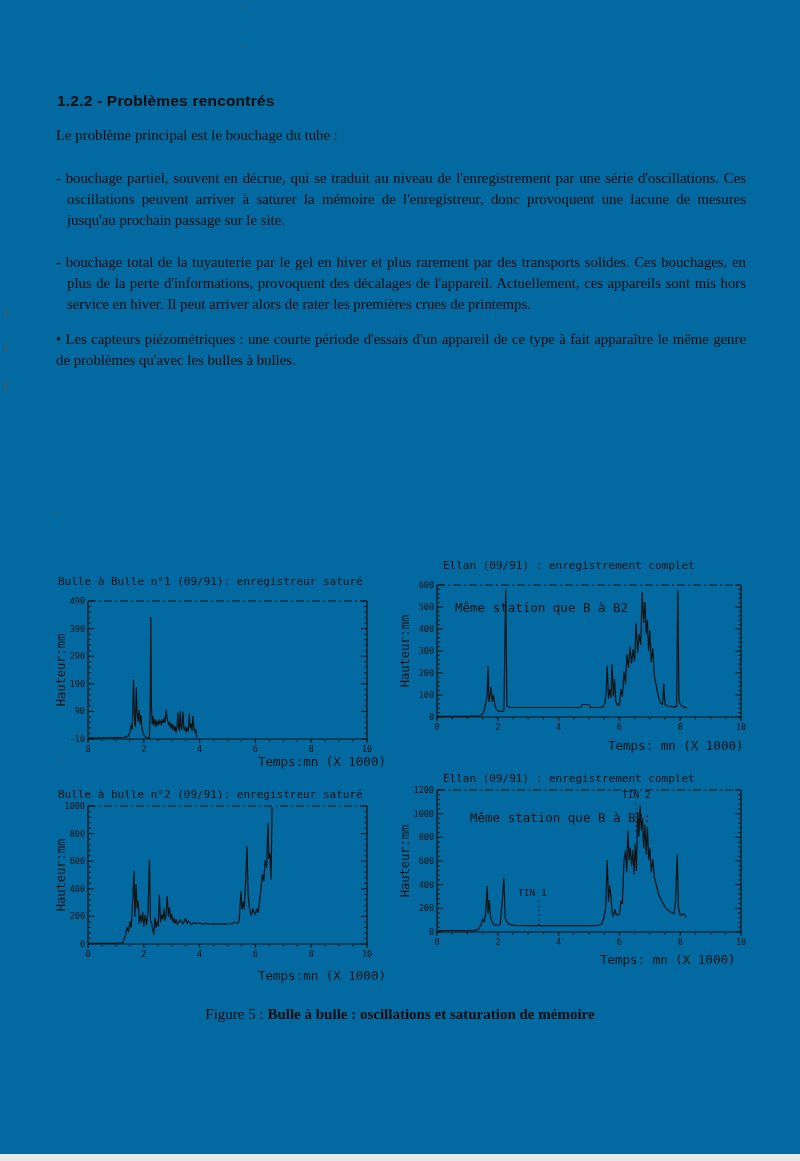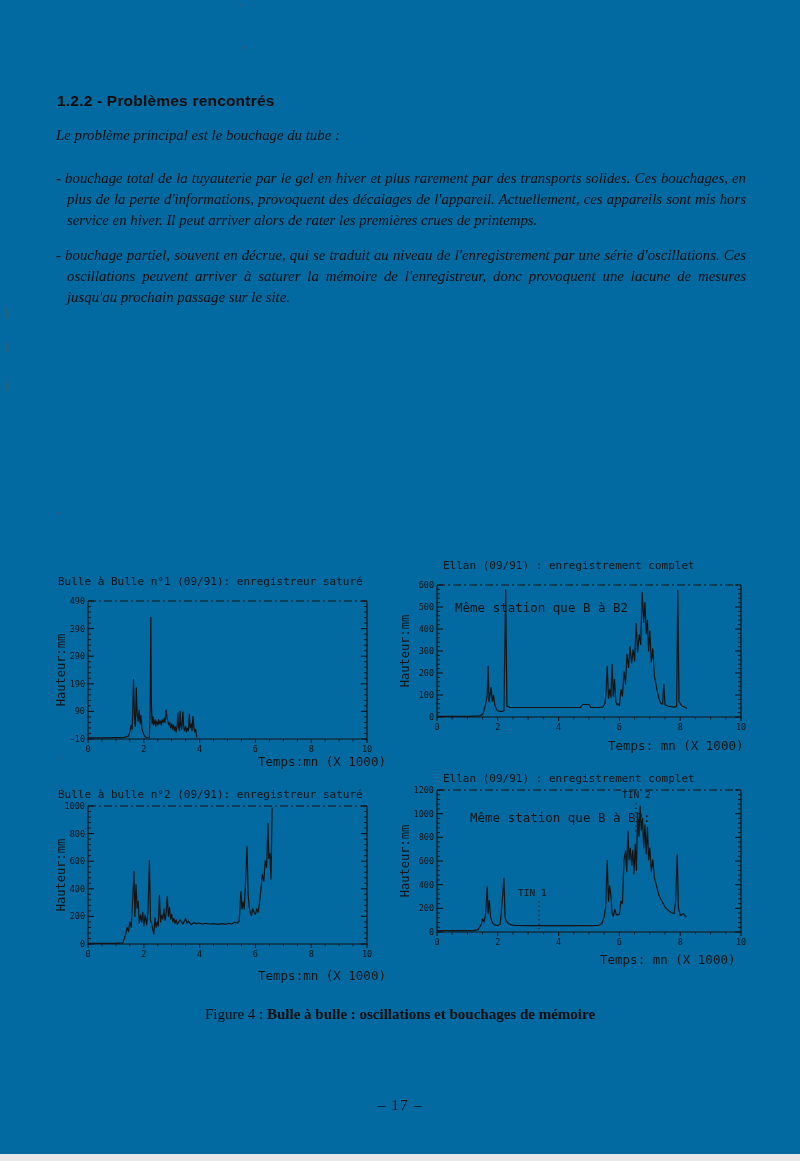--- a/index.html
+++ b/index.html
@@ -1,21 +1,21 @@
 <!DOCTYPE html>
 <html><head>
 <meta charset="utf-8">
 <style>
   html,body{margin:0;padding:0;background:#e8e8e8;}
   .page{position:relative;width:800px;height:1154px;background:#0369a1;overflow:hidden;
         font-family:"Liberation Serif",serif;color:#0d0d0d;}
   .textflow{position:absolute;left:56px;top:92px;width:690px;}
   .heading{font-family:"Liberation Sans",sans-serif;font-weight:bold;font-size:15.5px;
            margin:0 0 15px 1px;letter-spacing:.2px;}
-  .para{font-size:14.8px;line-height:1.42;text-align:justify;font-style:italic;}
+  .para{font-size:14.8px;line-height:1.42;text-align:justify;}
   .p-plain{margin:0 0 22px 0;}
   .p-resume{margin:0 0 13px 0;}
   .p-hang{padding-left:11px;text-indent:-11px;margin:0 0 14px 0;}
   .p-hang-tight{padding-left:11px;text-indent:-11px;margin:0 0 4px 0;}
   .p-hang-wide{padding-left:11px;text-indent:-11px;margin:0 0 21px 0;}
   .p-flush{margin:0 0 14px 0;}
   .chart{position:absolute;}
   .chart svg{display:block;}
   .caption{position:absolute;left:0;top:1006px;width:800px;text-align:center;
            font-size:15px;}
@@ -33,22 +33,23 @@
   <div class="speck" style="left:243px;top:46px;width:2px;height:3px"></div>
   <div class="speck" style="left:5px;top:308px;width:2px;height:10px"></div>
   <div class="speck" style="left:5px;top:343px;width:2px;height:9px"></div>
   <div class="speck" style="left:5px;top:381px;width:2px;height:10px"></div>
   <div class="speck" style="left:57px;top:512px;width:2px;height:2px"></div>
   <div class="speck" style="left:60px;top:757px;width:2px;height:2px"></div>
 
   <div class="textflow">
     <div class="heading">1.2.2 - Problèmes rencontrés</div>
     <div class="para p-plain">Le problème principal est le bouchage du tube :</div>
+    <div class="para p-hang-wide">- bouchage partiel, souvent en décrue, qui se traduit au niveau de l'enregistrement par une série d'oscillations. Ces oscillations peuvent arriver à saturer la mémoire de l'enregistreur, donc provoquent une lacune de mesures jusqu'au prochain passage sur le site.</div>
     <div class="para p-hang">- bouchage total de la tuyauterie par le gel en hiver et plus rarement par des transports solides. Ces bouchages, en plus de la perte d'informations, provoquent des décalages de l'appareil. Actuellement, ces appareils sont mis hors service en hiver. Il peut arriver alors de rater les premières crues de printemps.</div>
-    <div class="para p-hang-wide">- bouchage partiel, souvent en décrue, qui se traduit au niveau de l'enregistrement par une série d'oscillations. Ces oscillations peuvent arriver à saturer la mémoire de l'enregistreur, donc provoquent une lacune de mesures jusqu'au prochain passage sur le site.</div>
+    <div class="para p-flush">• Les capteurs piézométriques : une courte période d'essais d'un appareil de ce type à fait apparaître le même genre de problèmes qu'avec les bulles à bulles.</div>
   </div>
 
   <div class="chart" style="left:55px;top:572px">
       <svg width="335" height="205" viewBox="0 0 335 205">
         <text x="3" y="13" font-family="&quot;DejaVu Sans Mono&quot;,monospace" font-size="11px" fill="#141414">Bulle à Bulle n°1 (09/91): enregistreur saturé</text>
         <path d="M33,29 V167 H312 V29" stroke="#141414" fill="none" stroke-width="1.2"></path>
         <line x1="33" y1="29" x2="312" y2="29" stroke="#141414" stroke-width="1" stroke-dasharray="8 3 2 3"></line>
         <line x1="33" y1="167" x2="39" y2="167" stroke="#141414" stroke-width="1.1"></line>
         <line x1="306" y1="167" x2="312" y2="167" stroke="#141414" stroke-width="1.1"></line>
         <text x="30" y="170" text-anchor="end" font-family="&quot;DejaVu Sans Mono&quot;,monospace" font-size="8.5px" fill="#141414">-10</text>
@@ -447,17 +448,16 @@
         <polyline points="37.0,160.6 73.5,160.6 78.0,159.6 81.1,154.9 82.6,149.0 84.1,151.9 85.6,144.3 87.2,116.4 88.1,143.1 89.3,130.6 90.5,146.6 91.7,150.8 93.2,153.7 94.8,154.9 97.8,155.5 100.2,154.3 101.4,140.7 102.7,125.3 103.9,108.2 105.1,147.8 106.3,150.8 108.4,153.7 111.5,154.9 116.0,155.5 128.2,155.7 143.4,155.7 158.6,155.7 173.8,155.7 189.0,155.7 198.1,155.5 201.8,153.7 204.2,146.6 205.7,137.1 207.2,90.4 208.5,131.2 209.7,115.9 210.9,125.3 212.1,143.1 213.3,146.6 214.8,139.5 216.4,144.8 219.4,144.3 220.9,131.2 222.4,133.6 224.0,89.8 225.5,80.9 226.7,101.6 227.9,60.8 229.1,89.8 230.3,78.0 231.6,95.7 232.8,80.3 234.0,104.0 235.2,74.4 236.4,100.5 237.6,42.5 238.9,66.2 240.1,36.0 241.3,60.2 242.5,48.4 243.7,78.0 244.9,54.9 246.2,83.9 247.4,57.3 248.6,89.8 249.8,78.0 251.3,101.6 252.8,89.8 254.4,107.6 255.9,113.5 258.9,125.3 262.0,131.2 265.0,137.1 268.0,140.1 271.1,142.5 274.1,143.7 275.6,131.2 277.2,84.5 278.4,137.1 280.2,145.4 283.2,143.7 286.3,147.2" fill="none" stroke="#141414" stroke-width="1.2" stroke-linejoin="round"></polyline>
         <text x="70" y="52" font-family="&quot;DejaVu Sans Mono&quot;,monospace" font-size="12.5px" fill="#141414">Même station que B à B2:</text>
         <text x="222" y="28" font-family="&quot;DejaVu Sans Mono&quot;,monospace" font-size="9.5px" fill="#141414">TIN 2</text>
         <text x="118" y="126" font-family="&quot;DejaVu Sans Mono&quot;,monospace" font-size="9.5px" fill="#141414">TIN 1</text>
         <line x1="236" y1="33" x2="236" y2="62" stroke="#141414" stroke-width="1" stroke-dasharray="1.5 3"></line>
         <line x1="139" y1="131" x2="139" y2="159" stroke="#141414" stroke-width="1" stroke-dasharray="1.5 3"></line>
       </svg>
     </div>
 
   <div class="caption">
-    <span>Figure 4 : </span><b>Bulle à bulle : oscillations et bouchages de mémoire</b>
+    <span>Figure 5 : </span><b>Bulle à bulle : oscillations et saturation de mémoire</b>
   </div>
 
-  <div class="pagenum">– 17 –</div>
 </div>
 
 </body></html>

